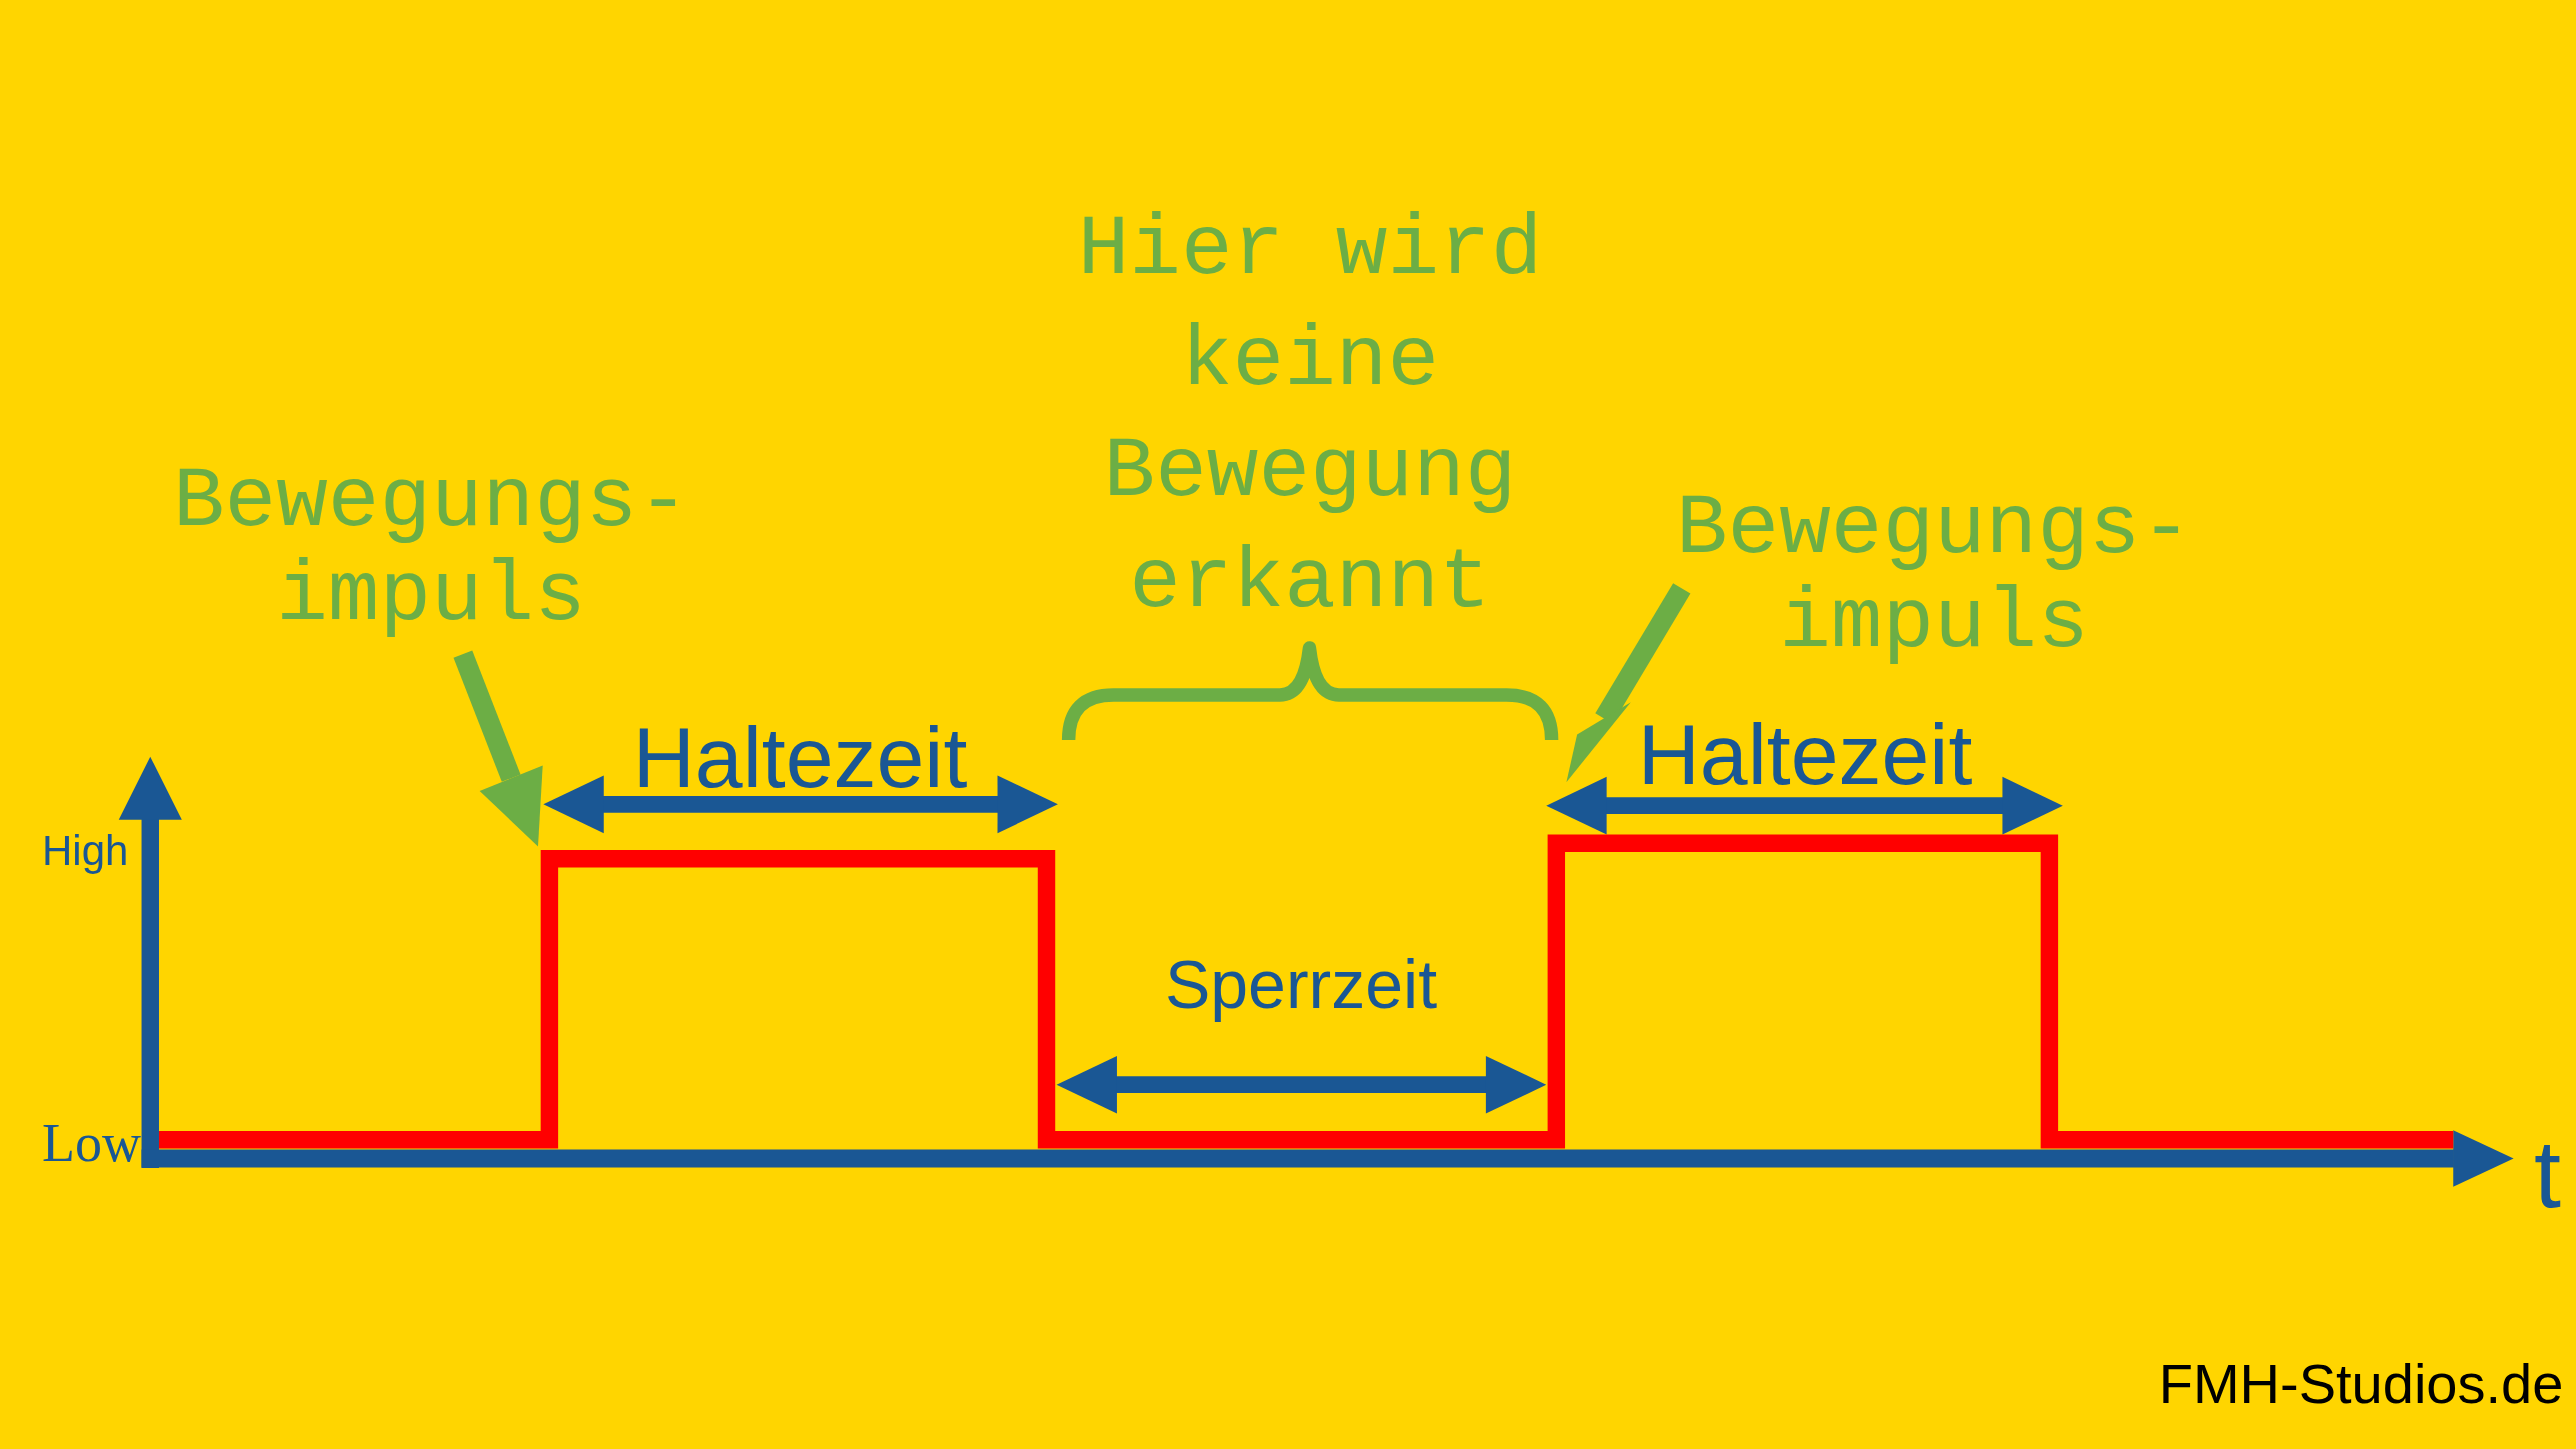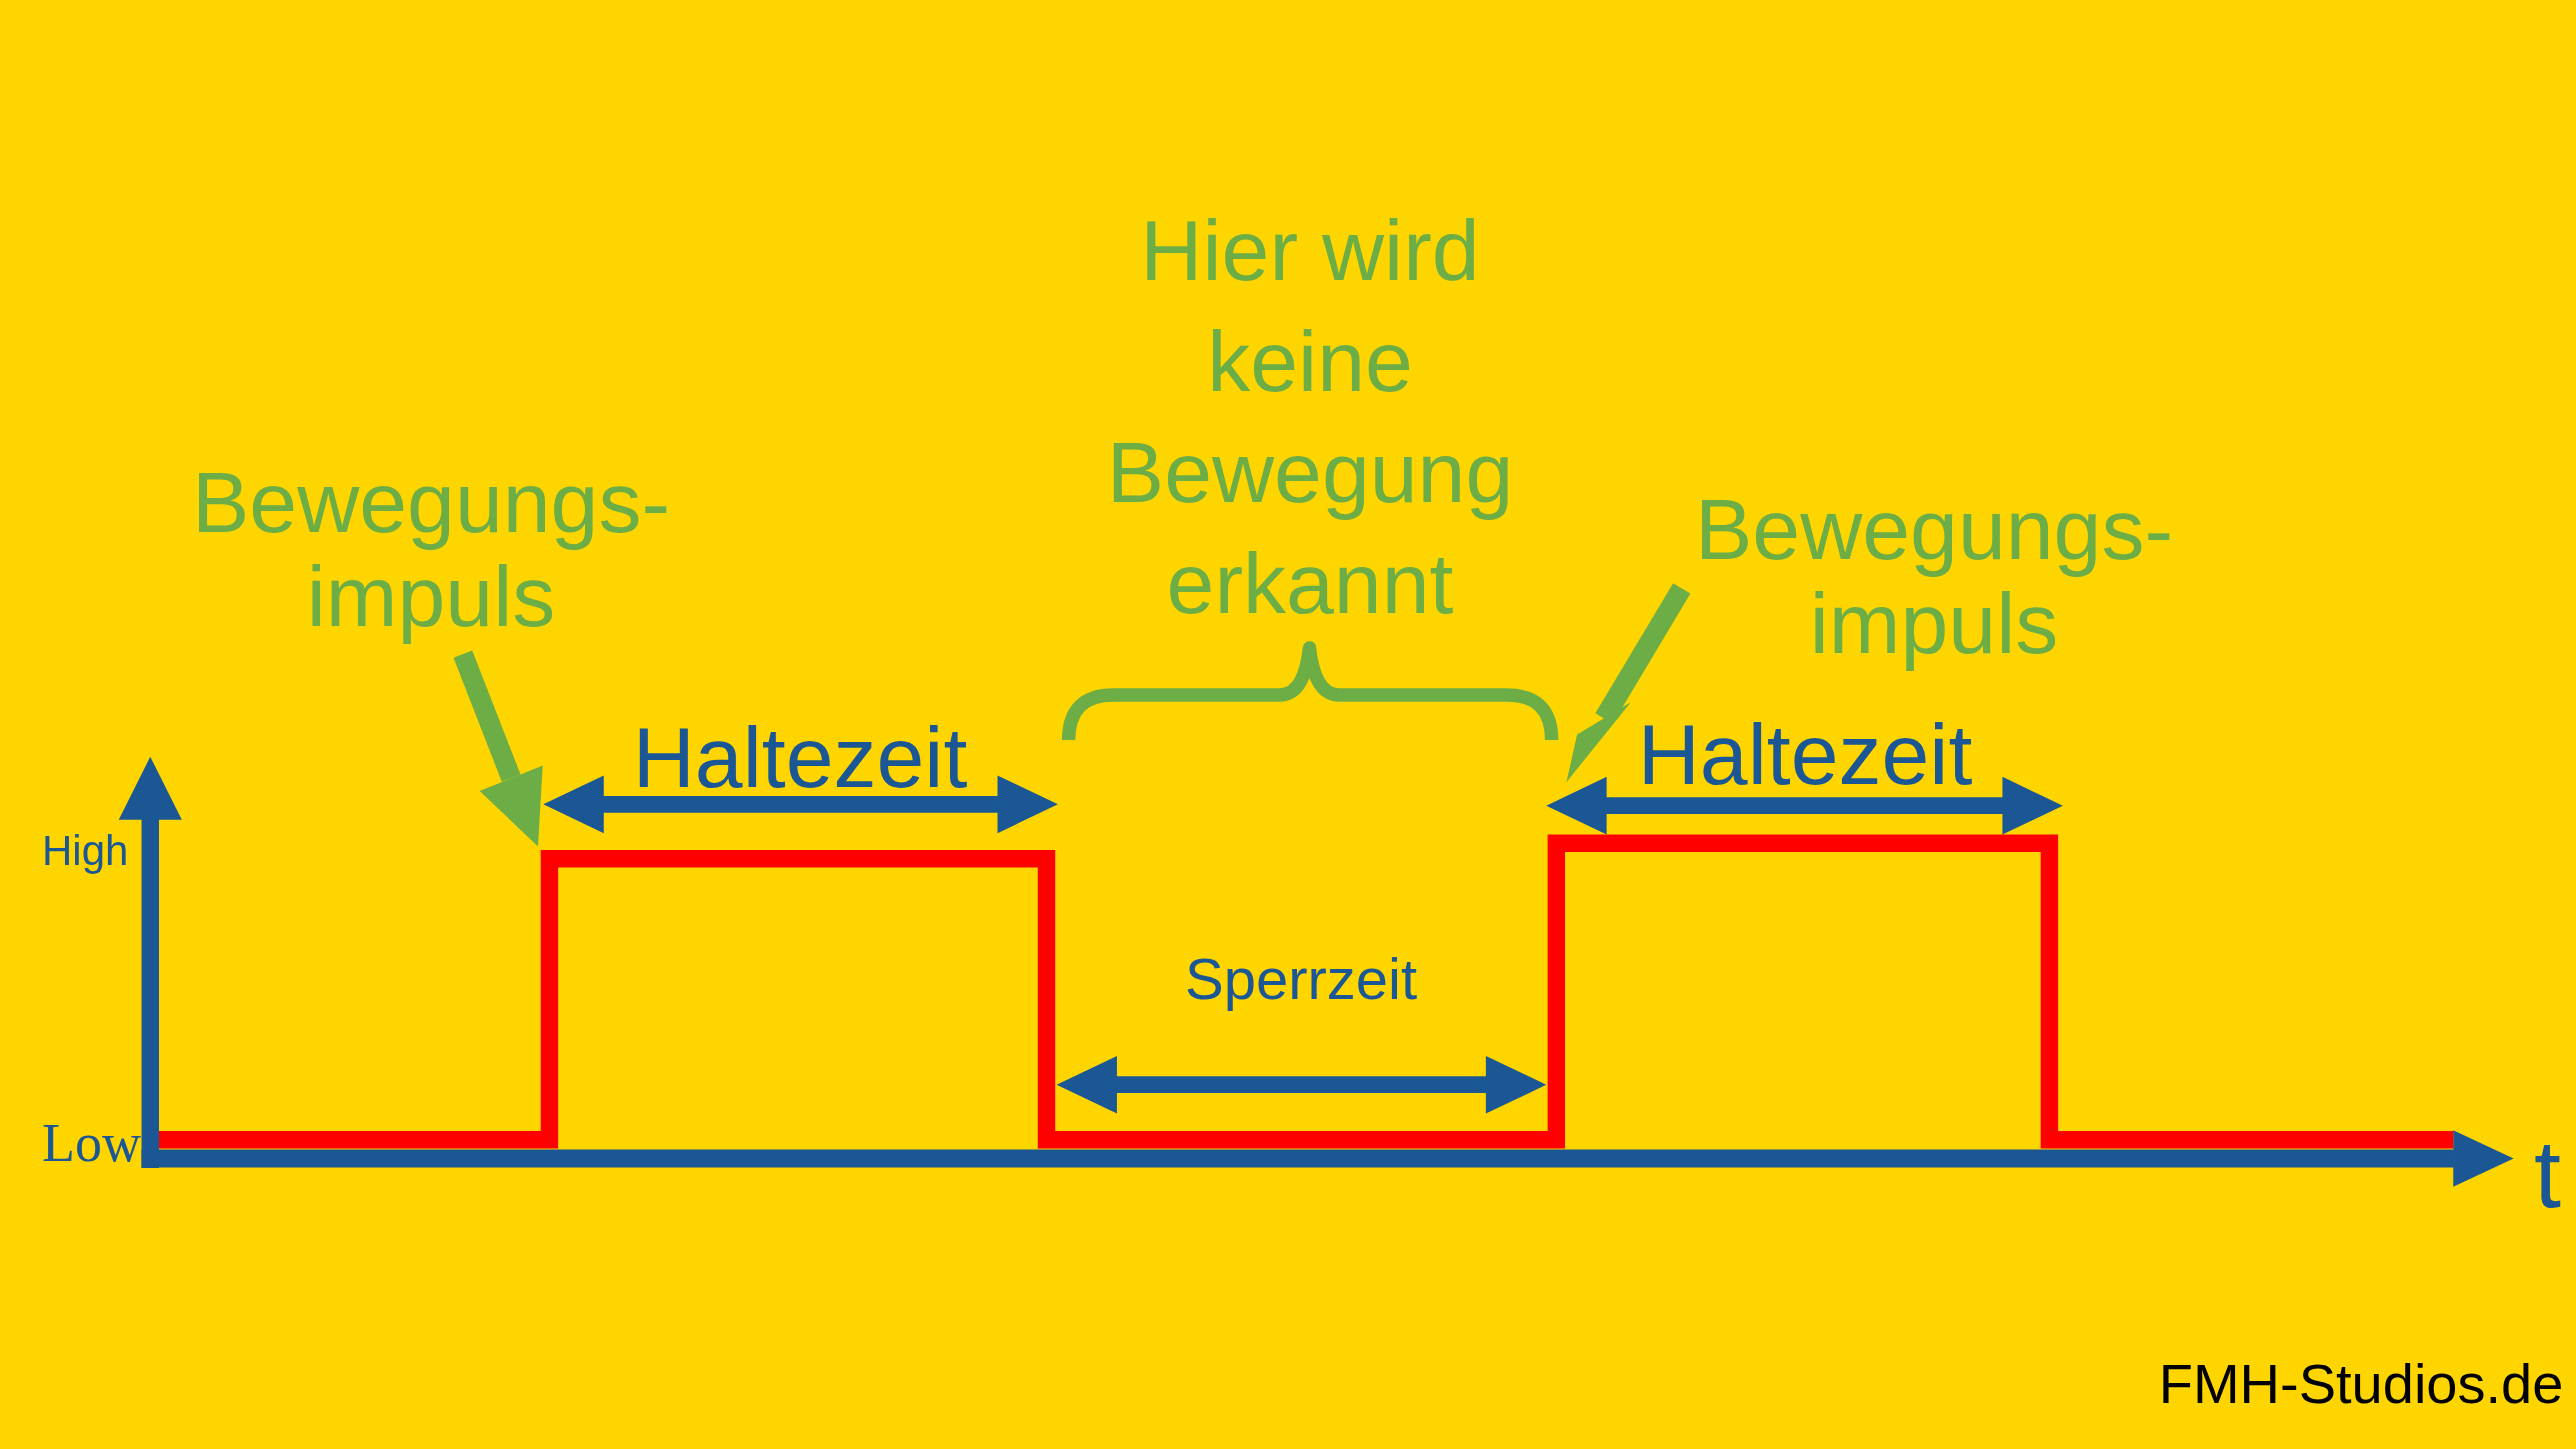--- a/index.html
+++ b/index.html
@@ -11,29 +11,29 @@
   }
   html,body{margin:0;padding:0;}
   body{
     width:2576px;height:1449px;overflow:hidden;
     background:var(--background);
     font-family:"Liberation Sans", sans-serif;
   }
   #stage{position:relative;width:2576px;height:1449px;background:var(--background);}
   #diagram-svg{position:absolute;left:0;top:0;}
   .txt{position:absolute;white-space:pre-line;}
-  .green{color:var(--annotation);}
+  .green{color:var(--annotation);font-family:Liberation Mono, monospace;}
   .blue{color:var(--axis);}
   .center{transform:translateX(-50%);text-align:center;}
   .note{left:1310px;top:195px;font-size:86px;line-height:111px;}
   .bew-left{left:431px;top:455px;font-size:86px;line-height:94px;}
   .bew-right{left:1934px;top:482px;font-size:86px;line-height:94px;}
   .halte1{left:800px;top:714px;font-size:86px;line-height:1;}
   .halte2{left:1805px;top:711px;font-size:86px;line-height:1;}
-  .sperr{left:1301px;top:950px;font-size:58px;line-height:1;text-align:center;}
+  .sperr{left:1301px;top:950px;font-size:68px;line-height:1;text-align:center;}
   .high{left:42px;top:830px;font-size:42px;line-height:1;}
   .low{left:42px;top:1116px;font-size:54px;line-height:1;font-family:Liberation Serif, serif;}
   .tlab{left:2534px;top:1125px;font-size:97px;line-height:1;}
   .watermark{right:12.7px;top:1356px;font-size:56px;line-height:1;font-weight:normal;color:var(--watermark);}
 </style>
 </head>
 <body>
 
 <div id="stage">
 

